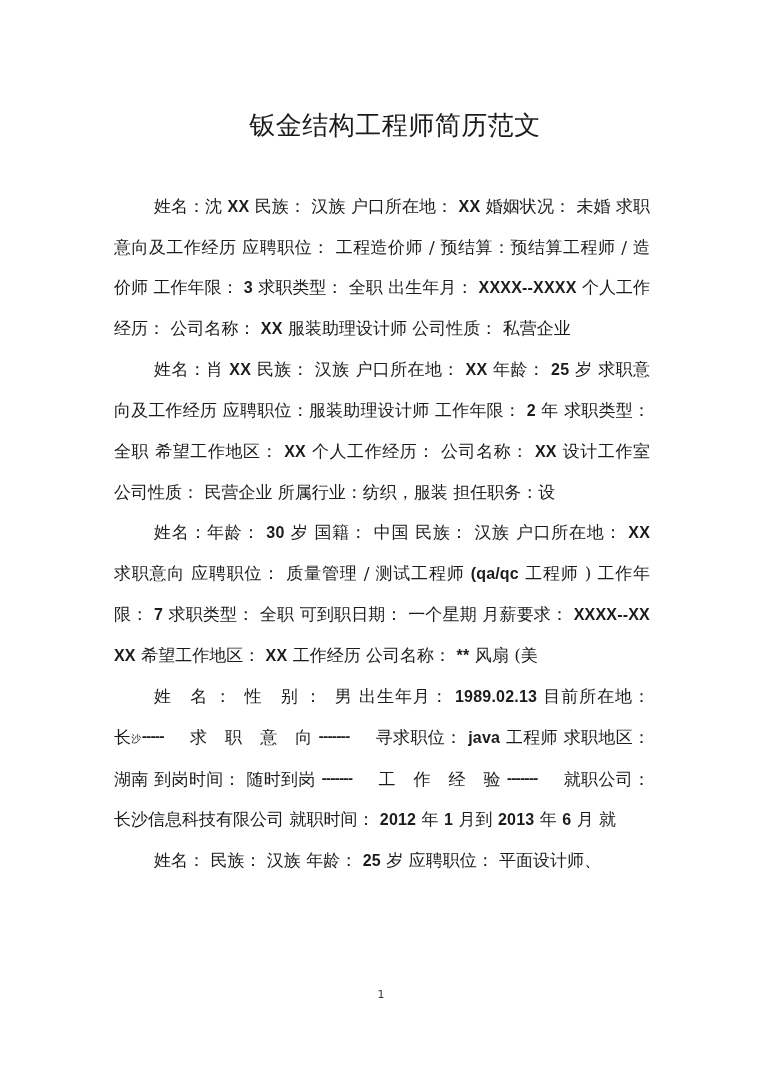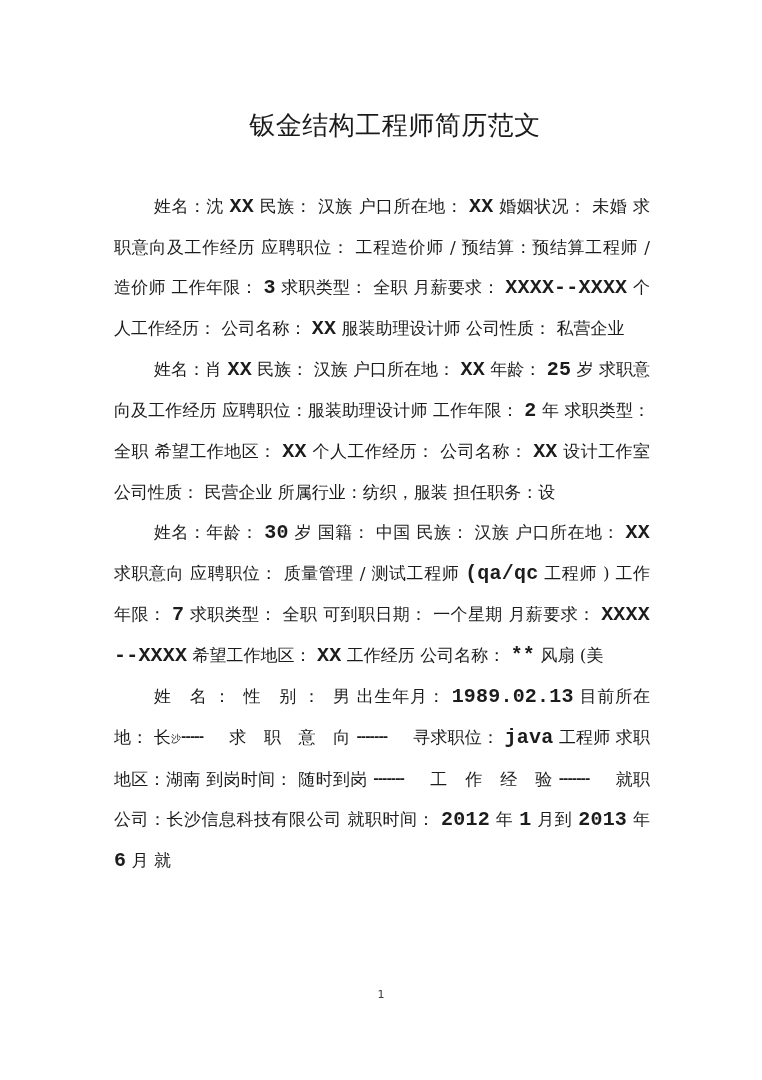--- a/index.html
+++ b/index.html
@@ -59,23 +59,23 @@
     text-indent: 40px;
     margin: 0;
     word-break: break-all;
   }
   .para + .para {
     margin-top: 0px;
   }
 
   
   .lat {
-    font-family: Liberation Mono, monospace;
+    font-family: Liberation Sans, sans-serif;
     font-weight: 700;
-    font-size: 20px;
+    font-size: 16px;
     letter-spacing: 0.2px;
   }
   
   .sp {
     letter-spacing: 6px;
   }
   
   .tiny {
     font-size: 10px;
     vertical-align: 1px;
@@ -106,21 +106,22 @@
   }
 </style>
 </head>
 <body>
 
 <div class="page">
 
   <div class="doc-title">钣金结构工程师简历范文</div>
 
   <div class="body-block">
-      <p class="para"><span>姓名：沈 </span><span class="lat">XX</span><span> 民族：  汉族 户口所在地： </span><span class="lat">XX</span><span> 婚姻状况：  未婚 求职意向及工作经历  应聘职位：  工程造价师 / 预结算：预结算工程师 / 造价师  工作年限： </span><span class="lat">3</span><span>  求职类型：  全职 月薪要求： </span><span class="lat">XXXX--XXXX</span><span> 个人工作经历：  公司名称：  </span><span class="lat">XX</span><span> 服装助理设计师  公司性质：  私营企业</span></p>
+      <p class="para"><span>姓名：沈 </span><span class="lat">XX</span><span> 民族：  汉族 户口所在地： </span><span class="lat">XX</span><span> 婚姻状况：  未婚 求职意向及工作经历  应聘职位：  工程造价师 / 预结算：预结算工程师 / 造价师  工作年限： </span><span class="lat">3</span><span>  求职类型：  全职 出生年月： </span><span class="lat">XXXX--XXXX</span><span> 个人工作经历：  公司名称：  </span><span class="lat">XX</span><span> 服装助理设计师  公司性质：  私营企业</span></p>
       <p class="para"><span>姓名：肖 </span><span class="lat">XX</span><span> 民族：  汉族 户口所在地：  </span><span class="lat">XX</span><span> 年龄： </span><span class="lat">25</span><span> 岁 求职意向及工作经历  应聘职位：服装助理设计师  工作年限： </span><span class="lat">2</span><span> 年 求职类型：  全职 希望工作地区：  </span><span class="lat">XX</span><span> 个人工作经历：  公司名称：  </span><span class="lat">XX</span><span> 设计工作室  公司性质：  民营企业  所属行业：纺织，服装 担任职务：设</span></p>
       <p class="para"><span>姓名：年龄： </span><span class="lat">30</span><span> 岁 国籍：  中国 民族：  汉族  户口所在地：  </span><span class="lat">XX</span><span> 求职意向  应聘职位：  质量管理 / 测试工程师 </span><span class="lat">(qa/qc</span><span>  工程师 ) 工作年限： </span><span class="lat">7</span><span> 求职类型：  全职 可到职日期：  一个星期  月薪要求： </span><span class="lat">XXXX--XXXX</span><span> 希望工作地区：  </span><span class="lat">XX</span><span> 工作经历  公司名称： </span><span class="lat">**</span><span> 风扇 (美</span></p>
       <p class="para"><span class="sp">姓 名：</span><span> </span><span class="sp">性 别：</span><span> 男 出生年月： </span><span class="lat">1989.02.13</span><span>  目前所在地：  长</span><span class="tiny">沙</span><span class="dash">-----</span><span class="gap"></span><span class="sp">求 职 意 向</span><span class="dash">-------</span><span class="gap"></span><span>寻求职位： </span><span class="lat">java</span><span> 工程师 求职地区：湖南 到岗时间：  随时到岗 </span><span class="dash">-------</span><span class="gap"></span><span class="sp">工 作 经 验</span><span class="dash">-------</span><span class="gap"></span><span>就职公司：长沙信息科技有限公司  就职时间： </span><span class="lat">2012</span><span>  年 </span><span class="lat">1</span><span> 月到 </span><span class="lat">2013</span><span> 年 </span><span class="lat">6</span><span> 月 就</span></p>
+      <p class="para"><span>姓名：  民族：  汉族 年龄：  </span><span class="lat">25</span><span> 岁 应聘职位：  平面设计师、</span></p>
     </div>
 
   <div class="page-number">1</div>
 
 </div>
 
 </body></html>

